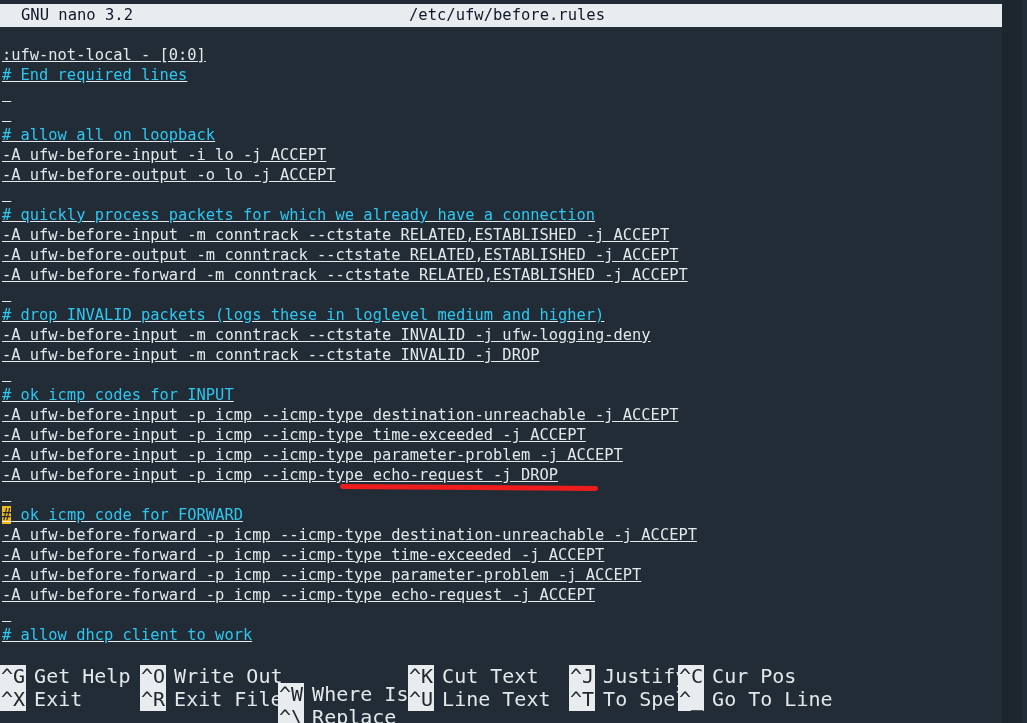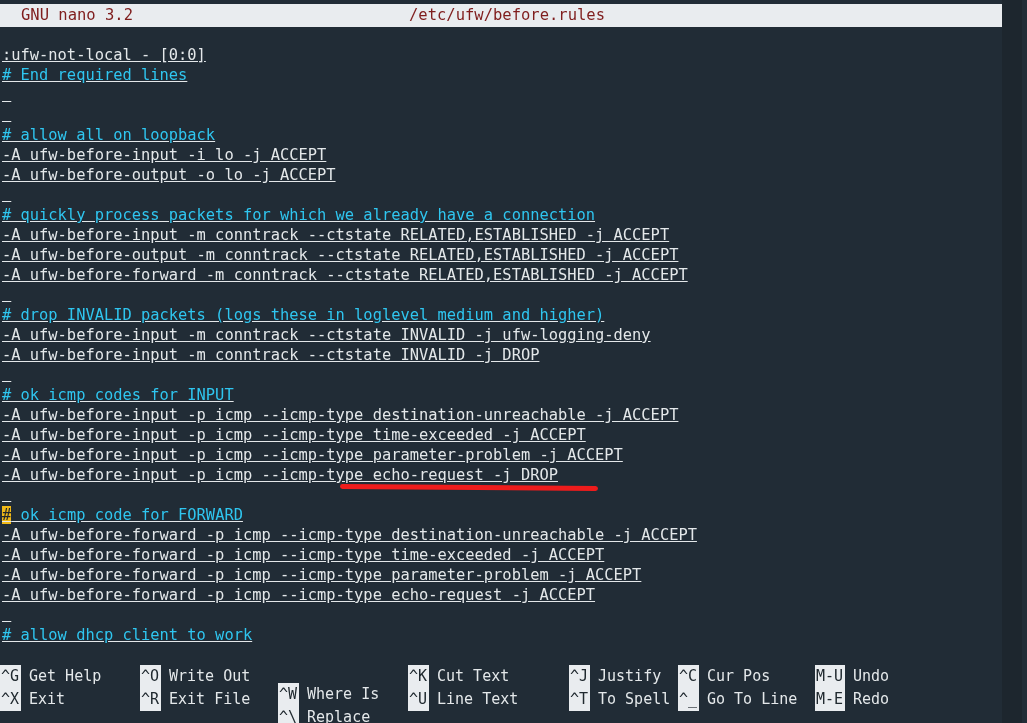--- a/index.html
+++ b/index.html
@@ -43,21 +43,21 @@
   }
 
   
   .titlebar {
     position: absolute;
     top: 4px;
     left: 0;
     width: 1002px;
     height: 23px;
     background: #e9ecef;
-    color: #7f1d1d;
+    color: #0f172a;
     font-size: 15.5px;
     line-height: 23px;
     white-space: pre;
   }
   .titlebar .tb-version {
     position: absolute;
     left: 21px;
     top: 0;
   }
   .titlebar .tb-filename {
@@ -113,21 +113,21 @@
     pointer-events: none;
   }
 
   
   .shortcutbar {
     position: absolute;
     left: 0;
     top: 665px;
     width: 1027px;
     height: 58px;
-    font-size: 15px;
+    font-size: 20px;
     line-height: 23px;
   }
   .sc-col {
     position: absolute;
     top: 0;
     white-space: pre;
   }
   .sc-row {
     height: 23px;
     white-space: pre;
@@ -165,16 +165,15 @@
 
   <div class="annot-underline"></div>
 
   <div class="shortcutbar" id="shortcutbar">
       <div class="sc-col" style="left: 0px;"><div class="sc-row"><span class="sc-key">^G</span><span class="sc-label">Get Help</span></div><div class="sc-row"><span class="sc-key">^X</span><span class="sc-label">Exit</span></div></div>
       <div class="sc-col" style="left: 140px;"><div class="sc-row"><span class="sc-key">^O</span><span class="sc-label">Write Out</span></div><div class="sc-row"><span class="sc-key">^R</span><span class="sc-label">Exit File</span></div></div>
       <div class="sc-col" style="left: 278px; margin-top: 18px;"><div class="sc-row"><span class="sc-key">^W</span><span class="sc-label">Where Is</span></div><div class="sc-row"><span class="sc-key">^\</span><span class="sc-label">Replace</span></div></div>
       <div class="sc-col" style="left: 408px;"><div class="sc-row"><span class="sc-key">^K</span><span class="sc-label">Cut Text</span></div><div class="sc-row"><span class="sc-key">^U</span><span class="sc-label">Line Text</span></div></div>
       <div class="sc-col" style="left: 545px; margin-left: 24px;"><div class="sc-row"><span class="sc-key">^J</span><span class="sc-label">Justify</span></div><div class="sc-row"><span class="sc-key">^T</span><span class="sc-label">To Spell</span></div></div>
       <div class="sc-col" style="left: 678px;"><div class="sc-row"><span class="sc-key">^C</span><span class="sc-label">Cur Pos</span></div><div class="sc-row"><span class="sc-key">^_</span><span class="sc-label">Go To Line</span></div></div>
-      <div class="sc-col" style="left: 815px;"><div class="sc-row"><span class="sc-key wide">M-U</span><span class="sc-label">Undo</span></div><div class="sc-row"><span class="sc-key wide">M-E</span><span class="sc-label">Redo</span></div></div>
     </div>
 
 </div>
 
 </body></html>

